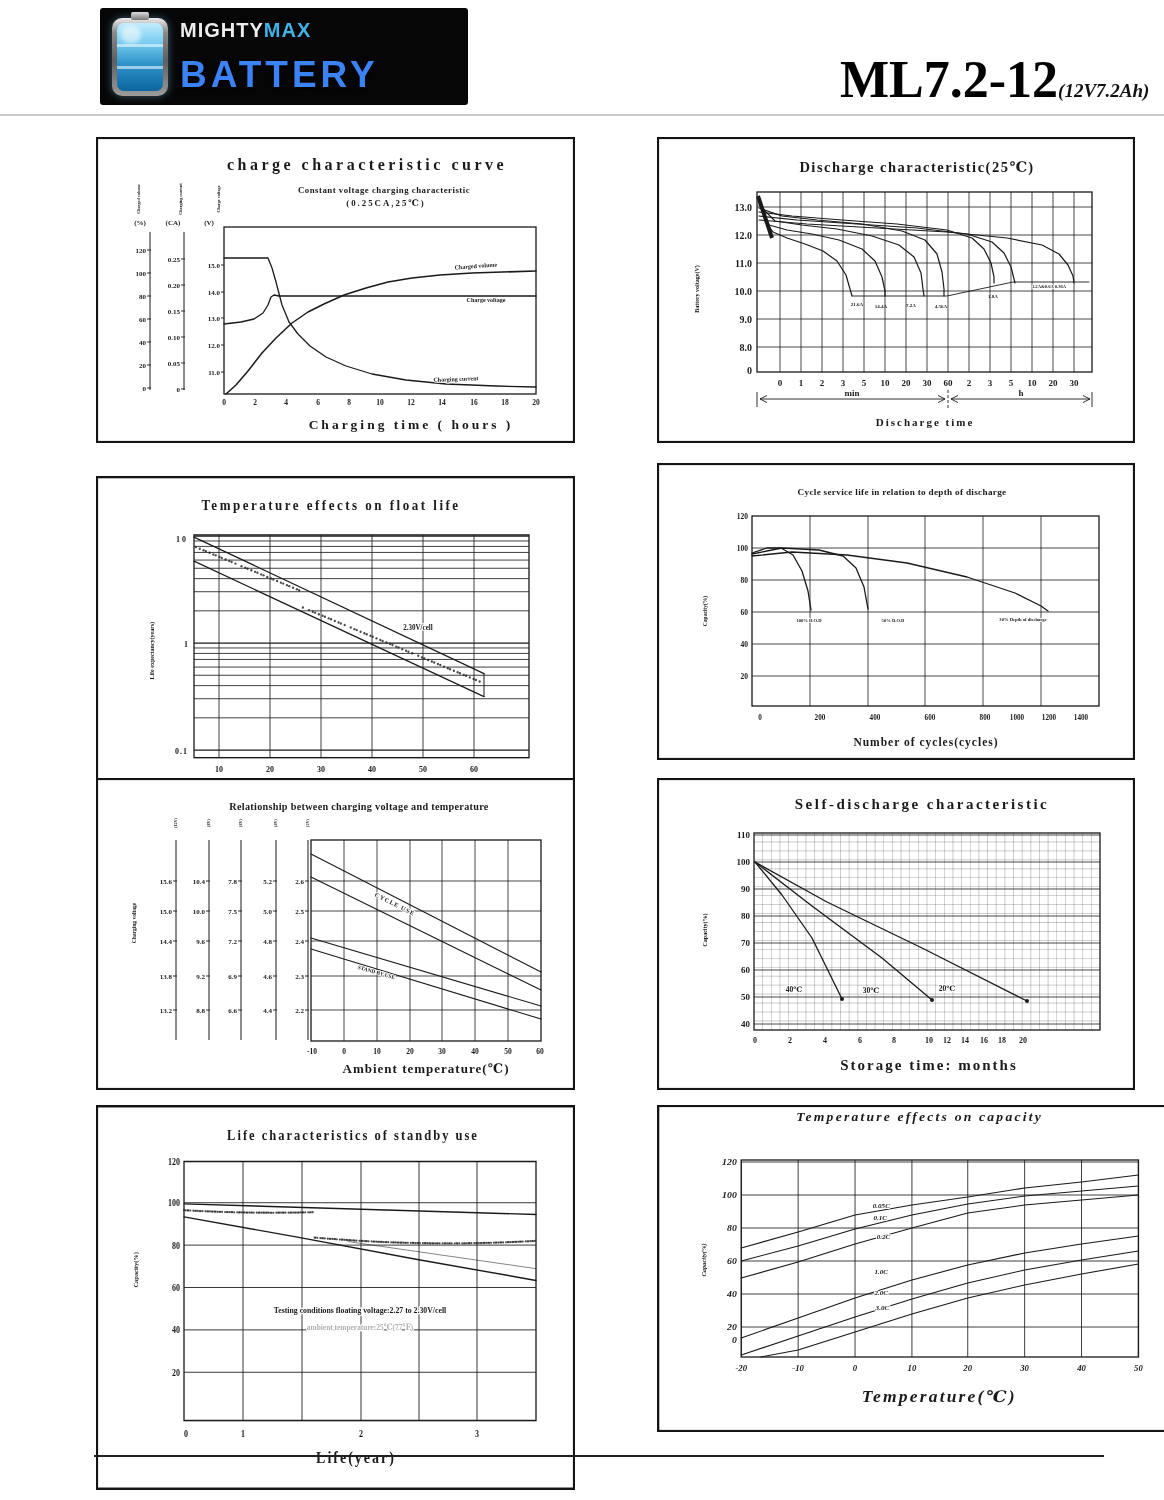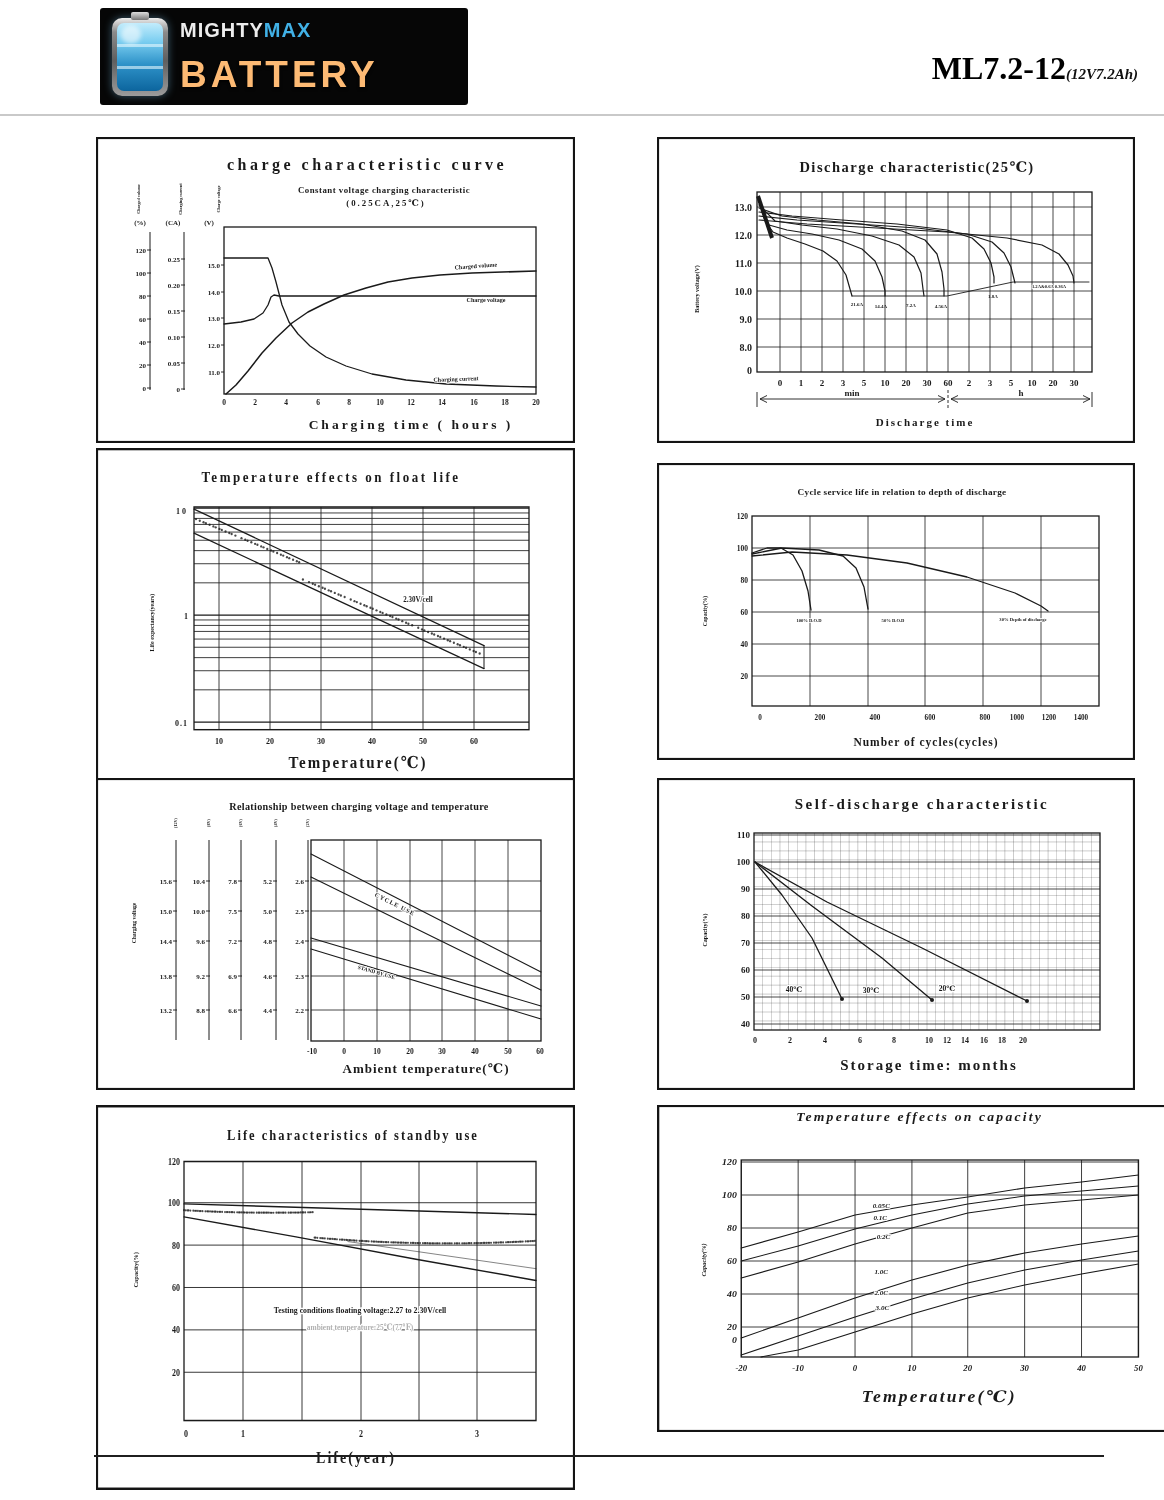--- a/index.html
+++ b/index.html
@@ -13,25 +13,25 @@
   .batt:before{content:"";position:absolute;left:50%;top:-6px;transform:translateX(-50%);
         width:18px;height:8px;border-radius:2px;background:linear-gradient(180deg,#ddd,#777)}
   .batt-in{position:absolute;inset:5px;border-radius:7px;overflow:hidden;
         background:linear-gradient(180deg,#c2ecfc 0%,#79cdf0 28%,#2f93c9 60%,#0c659e 100%)}
   .batt-in:before{content:"";position:absolute;left:8%;top:3%;width:45%;height:28%;
         border-radius:50%;background:rgba(255,255,255,.55);filter:blur(2px)}
   .batt-sep{position:absolute;left:0;width:100%;height:3px;background:rgba(230,248,255,.6)}
   .logo-text{margin-left:12px;font-family:"Liberation Sans",sans-serif;line-height:1}
   .logo-l1{font-size:20px;font-weight:bold;letter-spacing:1px;color:#ededed}
   .logo-l1 .max{color:#41b1e6}
-  .logo-l2{font-size:37px;font-weight:bold;letter-spacing:4px;color:#fdba74;margin-top:16px;
+  .logo-l2{font-size:37px;font-weight:bold;letter-spacing:4px;color:#3b82f6;margin-top:16px;
         text-shadow:0 2px 3px rgba(0,0,0,.85)}
   .model{position:absolute;top:50px;left:840px;width:298px;text-align:right;white-space:nowrap}
-  .model-name{font-size:32px;font-weight:bold;color:#000}
-  .model-sub{font-size:15px;font-style:italic;font-weight:bold;color:#111}
+  .model-name{font-size:52px;font-weight:bold;color:#000}
+  .model-sub{font-size:19px;font-style:italic;font-weight:bold;color:#111}
   .header-rule{position:absolute;top:114px;left:0;width:1164px;height:2px;background:#c9c9c9}
   .footer-rule{position:absolute;top:1455px;left:94px;width:1010px;height:2px;background:#1f1f1f}
   .panel{position:absolute;background:#fff}
   .panel svg{display:block;width:100%;height:100%}
 </style>
 </head>
 <body>
 
 <header>
   <div class="logo">
@@ -199,21 +199,21 @@
         <text x="42" y="152" font-size="6" text-anchor="middle" fill="#1a1a1a" font-family="Liberation Serif, DejaVu Serif, serif" font-weight="bold" transform="rotate(-90 42 152)">Battery voltage(V)</text>
         <text x="200" y="169" font-size="5" text-anchor="middle" fill="#1a1a1a" font-family="Liberation Serif, DejaVu Serif, serif" font-weight="bold">21.6A</text>
         <text x="224" y="171" font-size="5" text-anchor="middle" fill="#1a1a1a" font-family="Liberation Serif, DejaVu Serif, serif" font-weight="bold">14.4A</text>
         <text x="254" y="170" font-size="5" text-anchor="middle" fill="#1a1a1a" font-family="Liberation Serif, DejaVu Serif, serif" font-weight="bold">7.2A</text>
         <text x="284" y="171" font-size="5" text-anchor="middle" fill="#1a1a1a" font-family="Liberation Serif, DejaVu Serif, serif" font-weight="bold">4.56A</text>
         <text x="336" y="161" font-size="5" text-anchor="middle" fill="#1a1a1a" font-family="Liberation Serif, DejaVu Serif, serif" font-weight="bold">1.8A</text>
         <text x="392" y="151" font-size="4.6" text-anchor="middle" fill="#1a1a1a" font-family="Liberation Serif, DejaVu Serif, serif" font-weight="bold" stroke="#fff" stroke-width="1.3142857142857143" paint-order="stroke">1.2A&amp;0.6A 0.36A</text>
         <rect x="1" y="1" width="476" height="304" fill="none" stroke="#141414" stroke-width="2.2"></rect>
       </svg>
     </div>
-    <div class="panel" style="left: 96px; top: 448px; width: 479px; height: 333px; text-align: right;">
+    <div class="panel" style="left: 96px; top: 476px; width: 479px; height: 333px; text-align: right;">
       <svg viewBox="0 0 479 305" preserveAspectRatio="none">
         <line x1="123" y1="54" x2="123" y2="258" stroke="#1a1a1a" stroke-width="0.8"></line>
         <line x1="174" y1="54" x2="174" y2="258" stroke="#1a1a1a" stroke-width="0.8"></line>
         <line x1="225" y1="54" x2="225" y2="258" stroke="#1a1a1a" stroke-width="0.8"></line>
         <line x1="276" y1="54" x2="276" y2="258" stroke="#1a1a1a" stroke-width="0.8"></line>
         <line x1="327" y1="54" x2="327" y2="258" stroke="#1a1a1a" stroke-width="0.8"></line>
         <line x1="378" y1="54" x2="378" y2="258" stroke="#1a1a1a" stroke-width="0.8"></line>
         <line x1="98" y1="59.5" x2="433" y2="59.5" stroke="#1a1a1a" stroke-width="0.8"></line>
         <line x1="98" y1="64.5" x2="433" y2="64.5" stroke="#1a1a1a" stroke-width="0.8"></line>
         <line x1="98" y1="70" x2="433" y2="70" stroke="#1a1a1a" stroke-width="0.8"></line>

